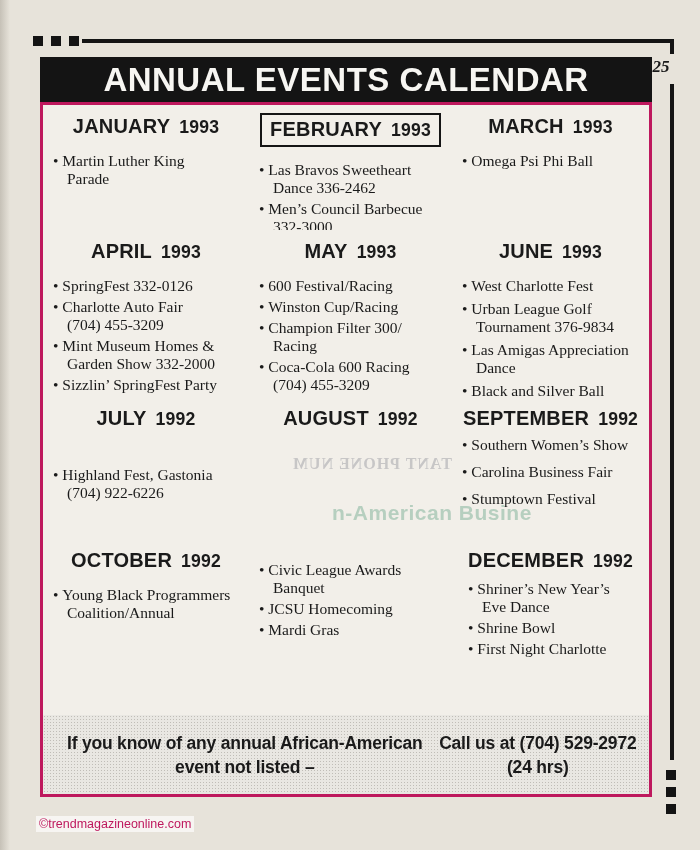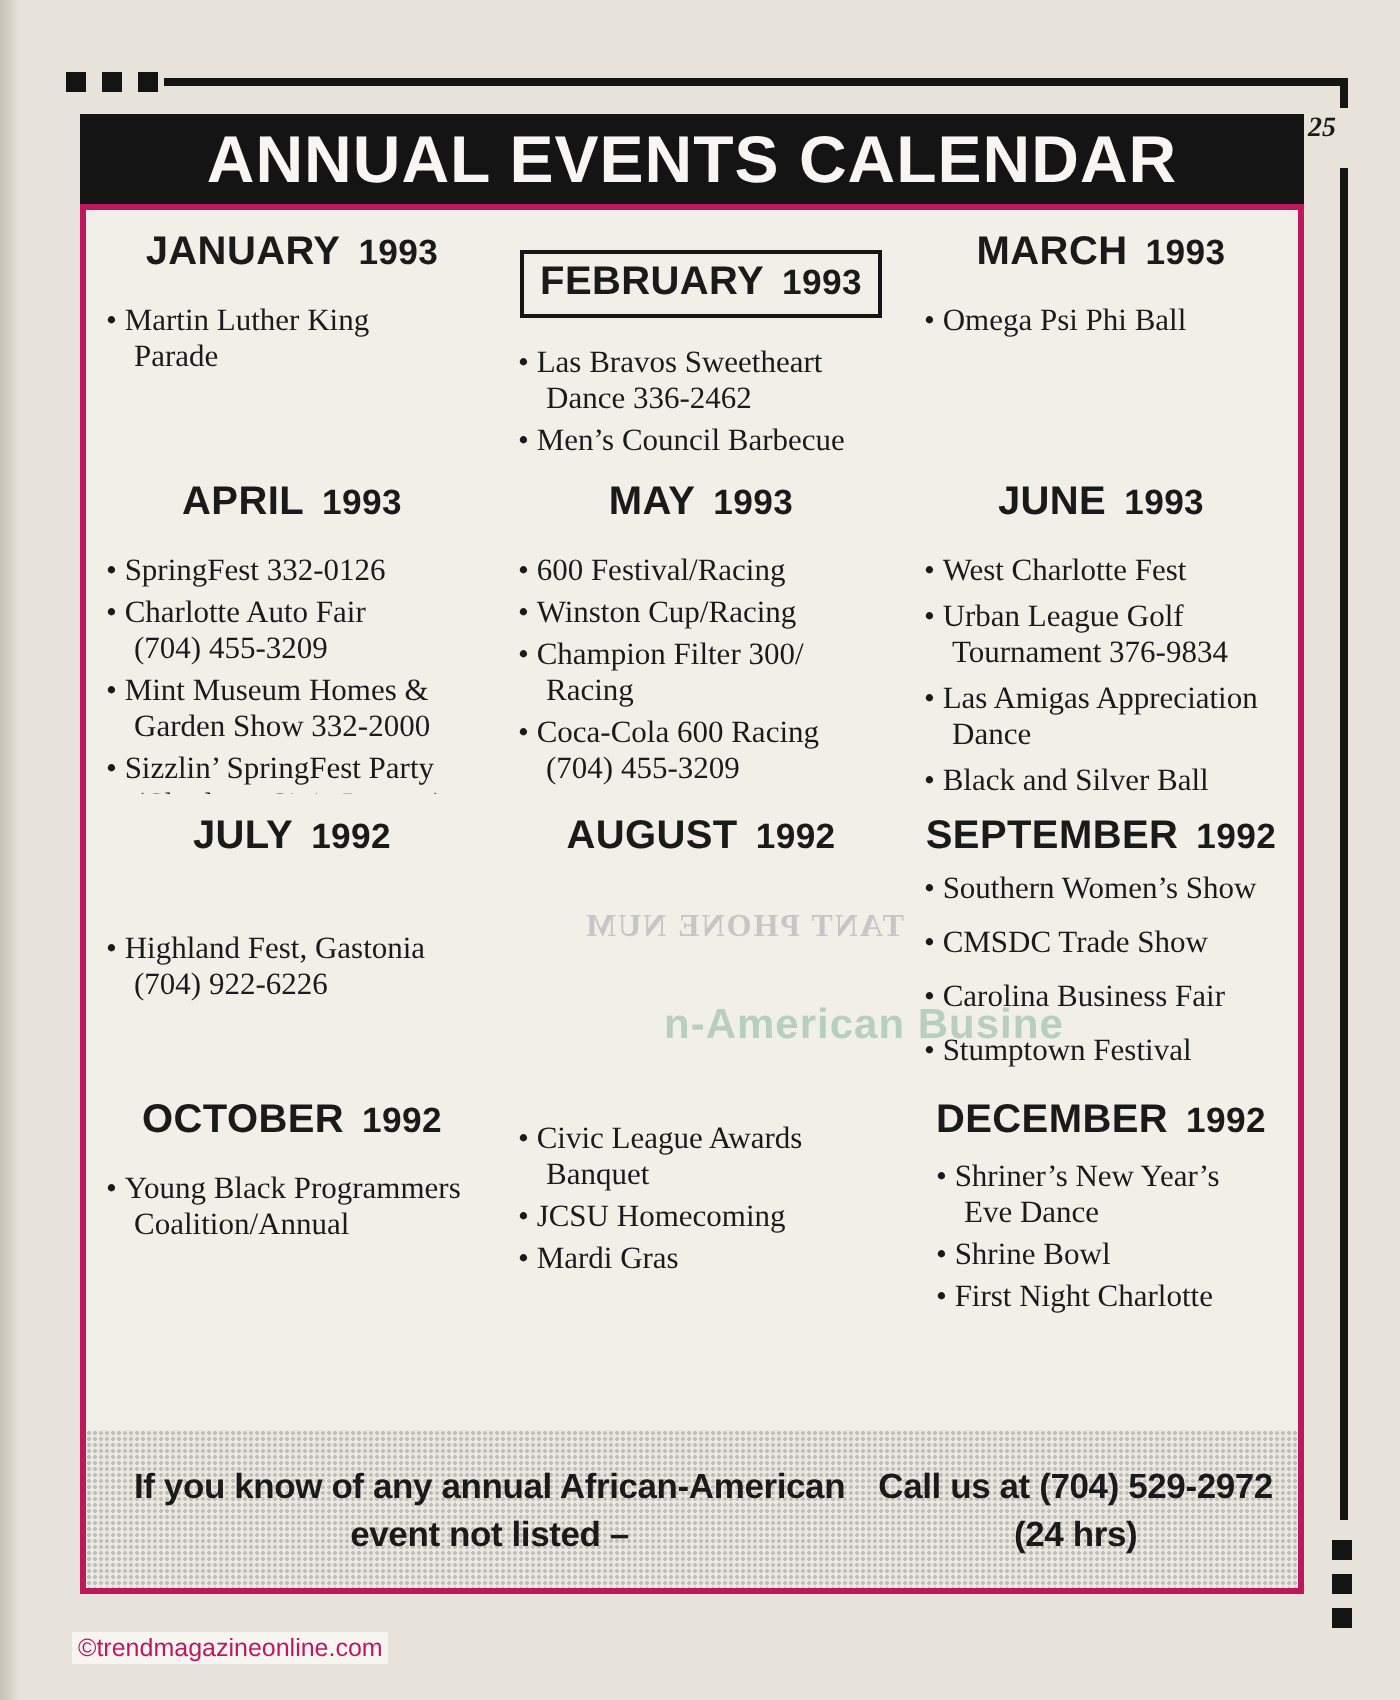--- a/index.html
+++ b/index.html
@@ -12,35 +12,35 @@
   .page-edge{position:absolute;left:0;top:0;width:10px;height:850px;
     background:linear-gradient(90deg,#c6c1b7,#e7e3da);}
   
   .sq{width:10px;height:10px;background:#141414;display:inline-block;}
   .tl-squares{position:absolute;left:33px;top:36px;display:flex;gap:8px;}
   .br-squares{position:absolute;left:666px;top:770px;display:flex;flex-direction:column;gap:7px;}
   .top-rule{position:absolute;left:82px;top:39px;width:592px;height:4px;background:#141414;}
   .right-rule-top{position:absolute;left:670px;top:39px;width:4px;height:15px;background:#141414;}
   .right-rule{position:absolute;left:670px;top:84px;width:4px;height:676px;background:#141414;}
   .page-number{position:absolute;left:648px;top:57px;width:26px;text-align:center;
-    font-family:"Liberation Serif",serif;font-weight:bold;font-style:italic;font-size:14px;}
+    font-family:"Liberation Serif",serif;font-weight:bold;font-style:italic;font-size:17px;}
   
   .sheet{position:absolute;left:40px;top:57px;width:612px;border-radius:20px;}
   .title-bar{height:45px;background:#141414;color:#f7f6f2;
     display:flex;align-items:center;justify-content:center;
     font-weight:bold;font-size:33px;letter-spacing:0.5px;}
   .grid{
     margin-top:0;height:689px;background:#1a1a1a;border:3px solid #be185d;
     display:grid;grid-template-columns:206px 203px 1fr;
     grid-template-rows:125px 167px 142px 176px 1fr;gap:0;
   }
   .cell{background:#f2efe9;padding:8px 10px;overflow:hidden;}
   .month-header{margin-top:2px;text-align:center;font-weight:bold;font-size:20px;letter-spacing:0.2px;}
   .month-header .yr{font-size:0.88em;margin-left:9px;}
-  .month-header.boxed{border:2px solid #151515;padding:3px 0 4px 0;margin:12px 1px;}
+  .month-header.boxed{border:2px solid #151515;padding:3px 0 4px 0;margin:0 1px;}
   ul.events{list-style:none;margin:14px 0 0 0;padding:0;
     font-family:"Liberation Serif",serif;font-size:15.5px;line-height:18px;}
   li.event{padding-left:14px;text-indent:-14px;margin-bottom:3px;white-space:pre-line;}
   li.event::before{content:"\2022\00a0";}
   .m-july ul.events{margin-top:36px;}
   .m-september ul.events{margin-top:6px;}
   .m-september li.event{margin-bottom:9px;}
   .m-june li.event{margin-bottom:5px;}
   .m-december ul.events{margin-top:8px;padding-left:6px;}
   
@@ -150,21 +150,20 @@
         </ul>
       </div>
       <div class="cell month-cell m-august">
         <div class="month-header"><span>AUGUST</span><span class="yr">1992</span></div>
         <ul class="events"></ul>
       </div>
       <div class="cell month-cell m-september">
         <div class="month-header"><span>SEPTEMBER</span><span class="yr">1992</span></div>
         <ul class="events">
           <li class="event">Southern Women’s Show</li>
-          <li class="event">CMSDC Trade Show</li>
           <li class="event">Carolina Business Fair</li>
           <li class="event">Stumptown Festival</li>
         </ul>
       </div>
       <div class="cell month-cell m-october">
         <div class="month-header"><span>OCTOBER</span><span class="yr">1992</span></div>
         <ul class="events">
           <li class="event">Young Black Programmers
 Coalition/Annual</li>
         </ul>

